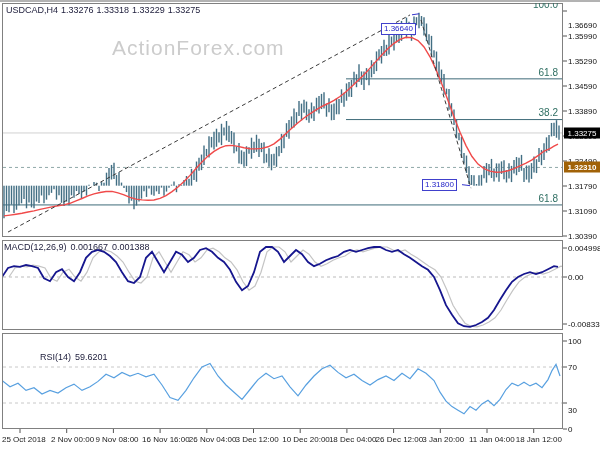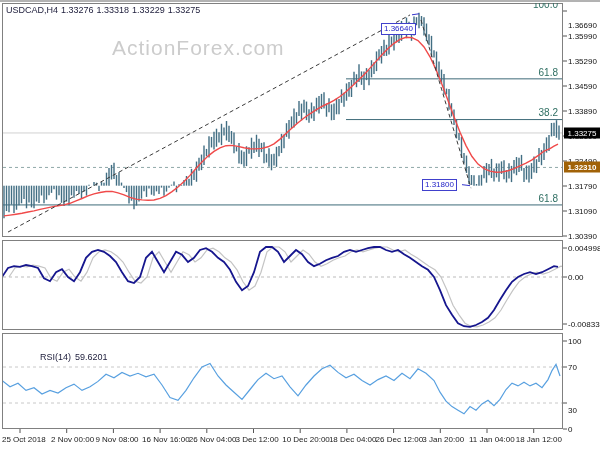--- a/index.html
+++ b/index.html
@@ -320,20 +320,23 @@
     </div>
     <div class="watermark">ActionForex.com</div>
     <div class="fib-label" style="right:5px; top:-4px;">100.0</div>
     <div class="fib-label" style="right:5px; top:64px;">61.8</div>
     <div class="fib-label" style="right:5px; top:104px;">38.2</div>
     <div class="fib-label" style="right:5px; top:190px;">61.8</div>
     <div class="anno-box" style="left:371px; top:20px;margin-left:8px;">1.36640</div>
     <div class="anno-box" style="left:420px; top:176px;">1.31800</div>
   </div>
 
+  <div class="ind-label" style="top:242px;">
+    <span>MACD(12,26,9)</span><span>0.001667</span><span>0.001388</span>
+  </div>
   <div class="ind-label" style="top:352px;margin-left:36px;">
     <span>RSI(14)</span><span>59.6201</span>
   </div>
 
   <div id="price-scale">
       <div class="axis-label" style="top: 11px; margin-top: 14px;">1.36690</div>
       <div class="axis-label" style="top: 36px;">1.35990</div>
       <div class="axis-label" style="top: 61px;">1.35290</div>
       <div class="axis-label" style="top: 86px;">1.34590</div>
       <div class="axis-label" style="top: 111px;">1.33890</div>

